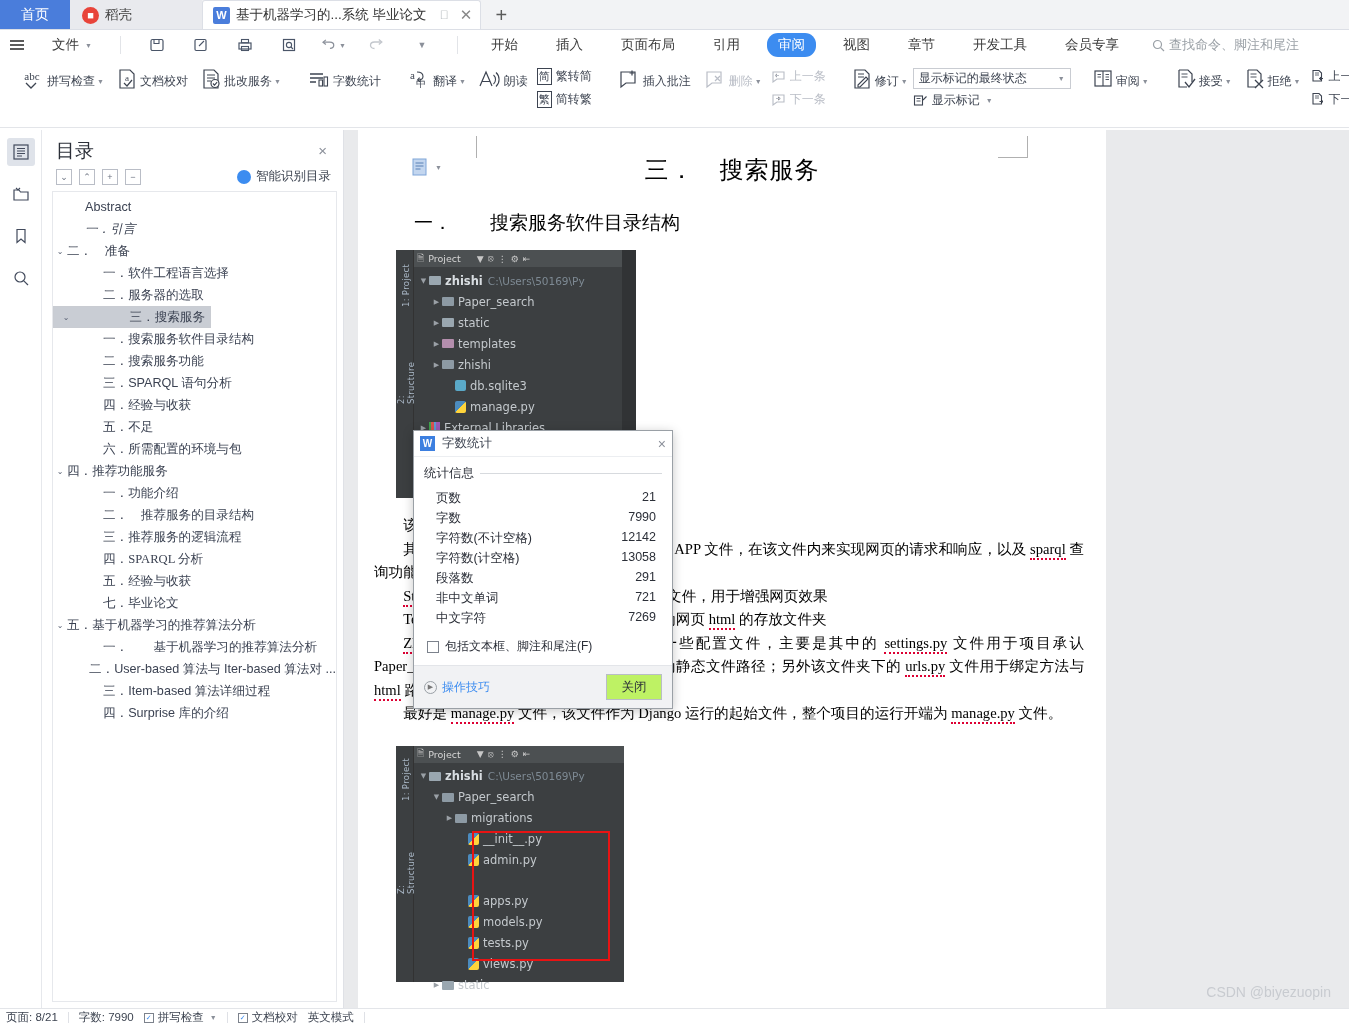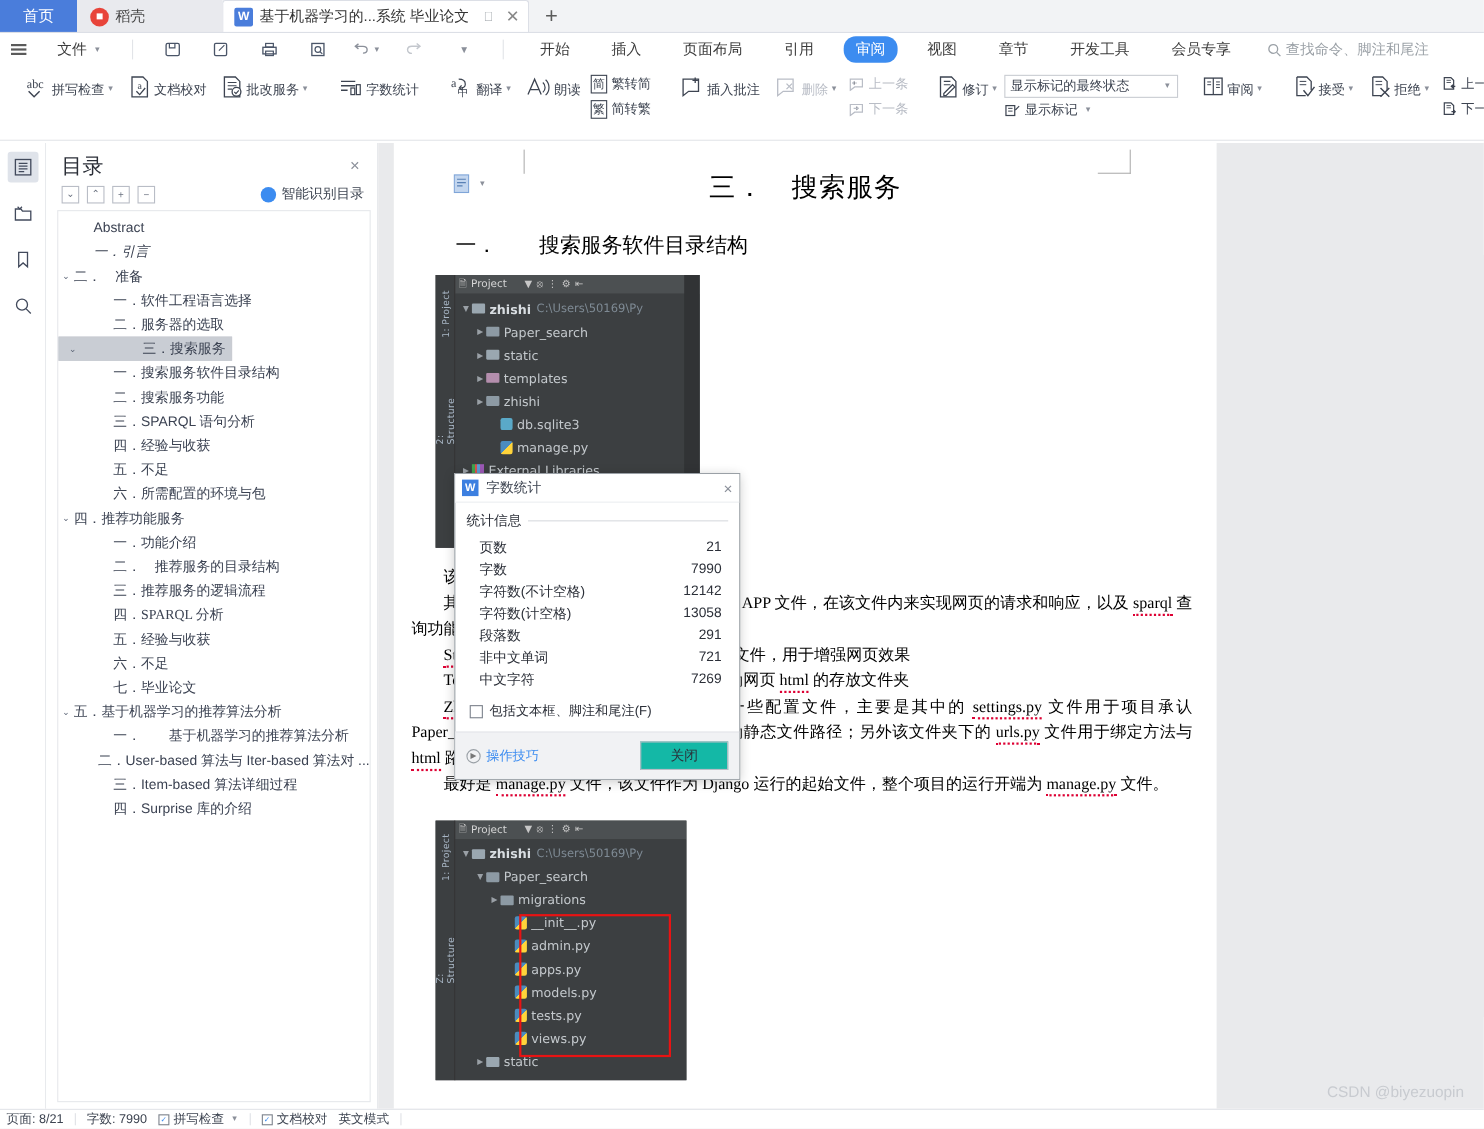--- a/index.html
+++ b/index.html
@@ -157,21 +157,21 @@
   .grp-label:after { content:""; flex:1; height:1px; background:#d7dade; }
   .srow { display:flex; justify-content:space-between; font-size:12.5px; color:#2b2f38;
           padding:1.5px 6px 1.5px 12px; }
   .chk { display:flex; align-items:center; gap:6px; font-size:12px; color:#2b2f38; margin-top:10px; padding-left:3px;}
   .chk .bx { width:12px; height:12px; border:1px solid #7c828c; background:#fff; }
   .dlg-foot { display:flex; align-items:center; justify-content:space-between;
               background:#f1f2f4; border-top:1px solid #e3e5e9; padding:8px 10px; }
   .tips { display:flex; align-items:center; gap:5px; font-size:12px; color:#3c8cf0; }
   .tips .c { width:13px;height:13px;border:1px solid #9aa0a6;border-radius:50%;color:#777;
              font-size:7px;display:flex;align-items:center;justify-content:center;}
-  .closebtn { width:80px; height:26px; background:#14b8a6; border:1px solid #b9bdc6;
+  .closebtn { width:56px; height:26px; background:#bef264; border:1px solid #b9bdc6;
               font-size:12.5px; color:#2b2f38; display:flex; align-items:center; justify-content:center; }
 
   
   .status { position:absolute; left:0; right:0; bottom:0; height:18px; background:#fff;
             border-top:1px solid #e3e5e9; display:flex; align-items:center; gap:10px;
             padding-left:6px; font-size:11.5px; color:#3d4451; overflow:hidden; }
   .status .sb { display:flex; align-items:center; gap:4px; }
   .status .ssep { width:1px; height:11px; background:#dfe1e6; }
   .minichk { width:10px;height:10px;border:1px solid #7c828c;font-size:7px;color:#3c8cf0;
              display:flex;align-items:center;justify-content:center;}
@@ -663,24 +663,20 @@
         <div class="tli">
           <span class="arw"></span>
           <span style="padding-left: 36px; font-family: Liberation Serif, serif;">四．SPARQL 分析</span>
         </div>
         <div class="tli">
           <span class="arw"></span>
           <span style="padding-left: 36px;">五．经验与收获</span>
         </div>
         <div class="tli">
           <span class="arw"></span>
-          <span style="padding-left: 36px;">六．不足</span>
-        </div>
-        <div class="tli">
-          <span class="arw"></span>
           <span style="padding-left: 36px;">七．毕业论文</span>
         </div>
         <div class="tli">
           <span class="arw">⌄</span>
           <span style="padding-left: 0px;">五．基于机器学习的推荐算法分析</span>
         </div>
         <div class="tli">
           <span class="arw"></span>
           <span style="padding-left: 36px;">一．　　基于机器学习的推荐算法分析</span>
         </div>
@@ -835,21 +831,21 @@
             <div class="trow" style="padding-left: 41px;">
               <span class="tw"></span>
               <span class="pyico"></span>
               <span>__init__.py</span>
             </div>
             <div class="trow" style="padding-left: 41px;">
               <span class="tw"></span>
               <span class="pyico"></span>
               <span>admin.py</span>
             </div>
-            <div class="trow" style="padding-left: 41px;">
+            <div class="trow" style="padding-left: 41px; margin-top: 20px;">
               <span class="tw"></span>
               <span class="pyico"></span>
               <span>apps.py</span>
             </div>
             <div class="trow" style="padding-left: 41px;">
               <span class="tw"></span>
               <span class="pyico"></span>
               <span>models.py</span>
             </div>
             <div class="trow" style="padding-left: 41px;">

